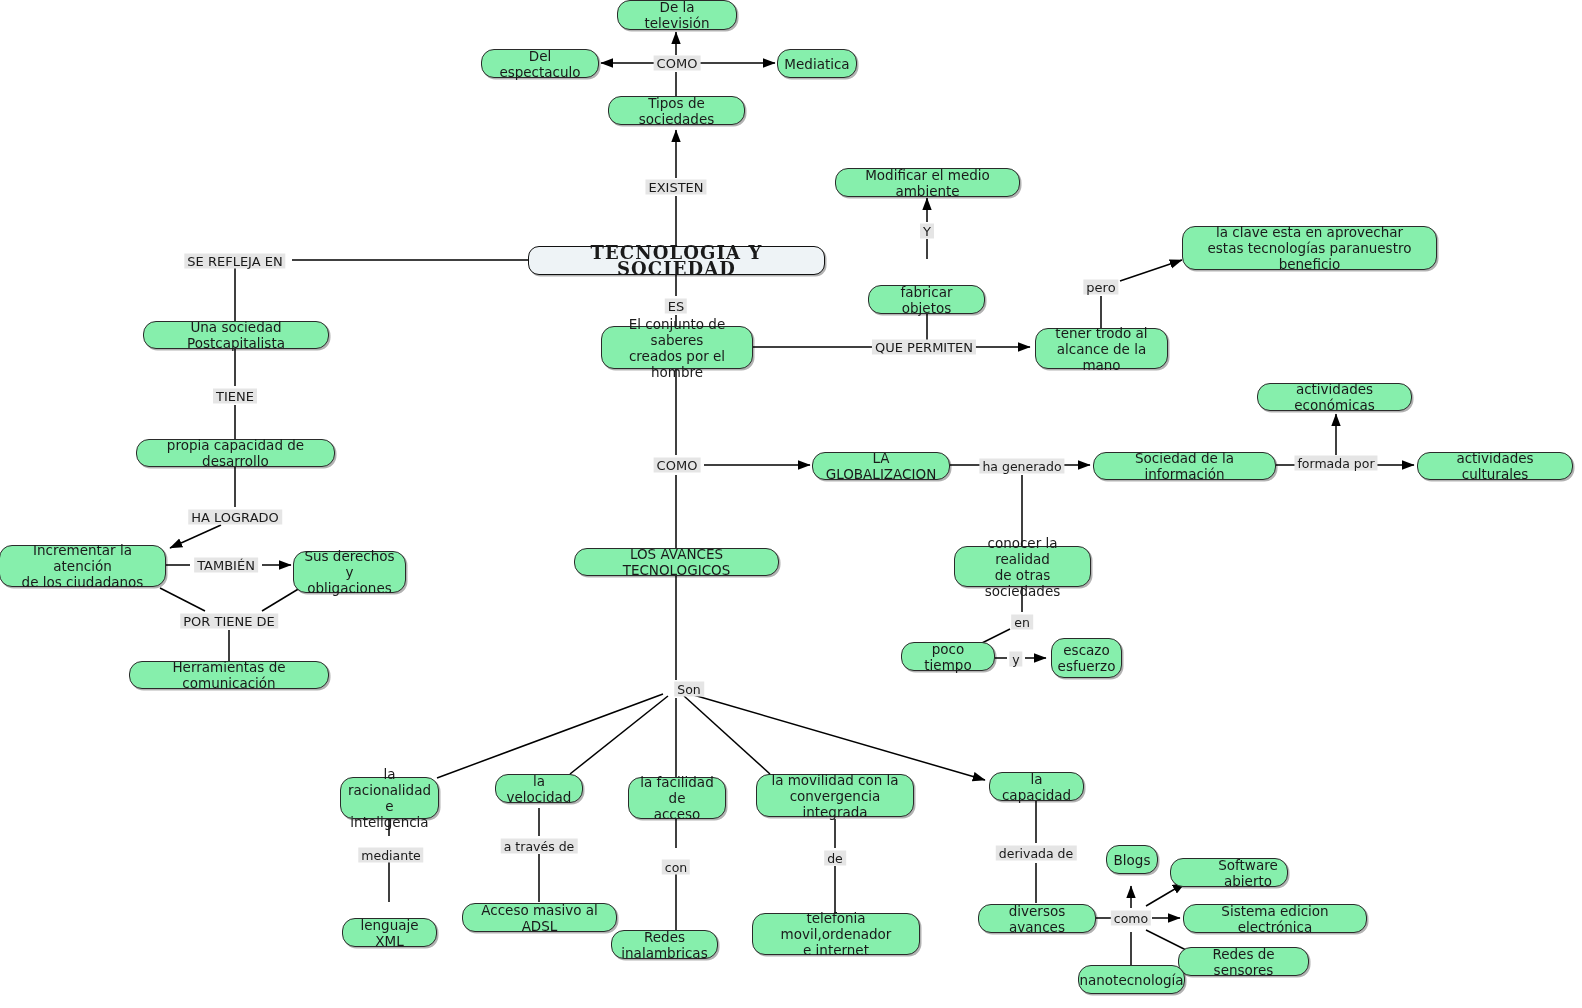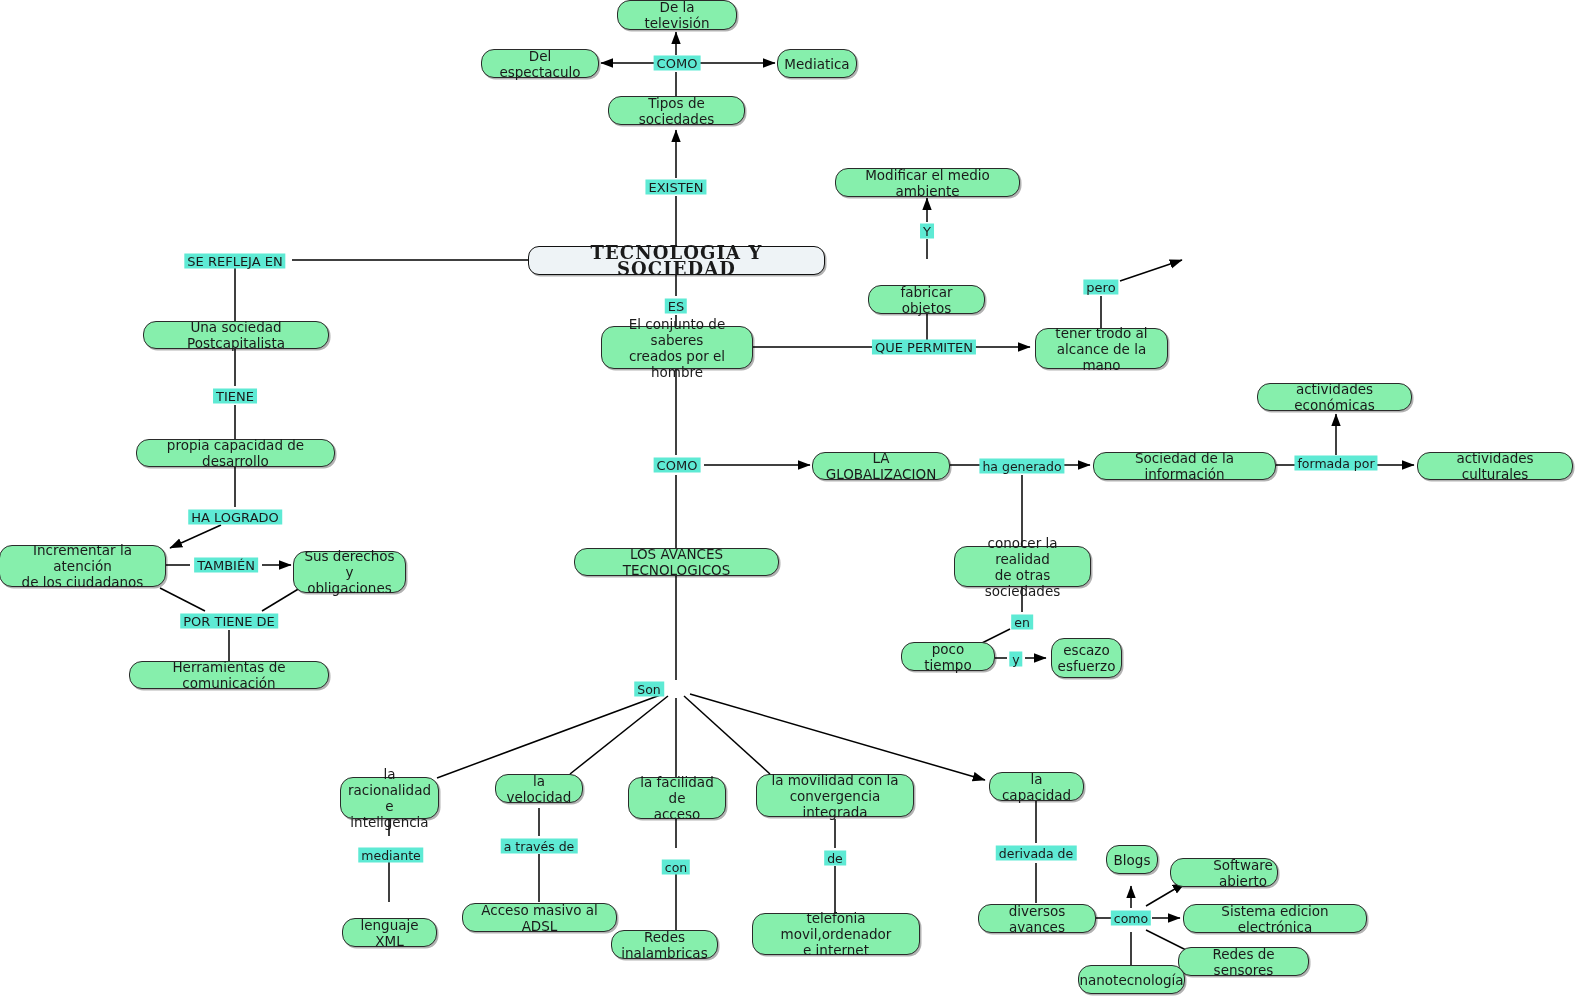--- a/index.html
+++ b/index.html
@@ -42,21 +42,21 @@
     background:#eef3f6;
     border:1.5px solid #111;
     border-radius:11px;
     font-family:"DejaVu Serif","Liberation Serif",serif;
     font-weight:700;
     font-size:18px;
     letter-spacing:1.1px;
   }
   .linklabel{
     position:absolute;
-    background:#5eead4;
+    background:#e5e5e5;
     color:#1a1a1a;
     font-size:13px;
     line-height:15px;
     white-space:nowrap;
     text-align:center;
     padding:0 3px;
     transform:translate(-50%,-50%);
   }
   .linklabel.sm{font-size:12.5px;}
 </style>
@@ -165,20 +165,22 @@
   <div class="node" style="left:777px;top:49px;width:80px;height:29px;">Mediatica</div>
 
   <div class="node" style="left:608px;top:96px;width:137px;height:29px;">Tipos de sociedades</div>
 
   <div class="node title" style="left:528px;top:246px;width:297px;height:29px;">TECNOLOGIA  Y  SOCIEDAD</div>
 
   <div class="node" style="left:835px;top:168px;width:185px;height:29px;">Modificar el medio ambiente</div>
 
   <div class="node" style="left:868px;top:259px;width:117px;height:29px;margin-top:26px;">fabricar objetos</div>
 
+  <div class="node" style="left:1182px;top:226px;width:255px;height:44px;">la clave esta en aprovechar
+estas tecnologías paranuestro beneficio</div>
 
   <div class="node" style="left:601px;top:326px;width:152px;height:43px;">El conjunto de saberes
 creados por el hombre</div>
 
   <div class="node" style="left:1035px;top:328px;width:133px;height:41px;">tener trodo al
 alcance de la mano</div>
 
   <div class="node" style="left:143px;top:321px;width:186px;height:28px;">Una sociedad Postcapitalista</div>
 
   <div class="node" style="left:136px;top:439px;width:199px;height:28px;">propia capacidad de desarrollo</div>
@@ -217,21 +219,21 @@
   <div class="node" style="left:628px;top:777px;width:98px;height:42px;">la facilidad de
 acceso</div>
 
   <div class="node" style="left:756px;top:774px;width:158px;height:43px;">la movilidad con la
 convergencia integrada</div>
 
   <div class="node" style="left:989px;top:772px;width:95px;height:29px;">la capacidad</div>
 
   <div class="node" style="left:1106px;top:845px;width:52px;height:29px;">Blogs</div>
 
-  <div class="node" style="left:1170px;top:858px;width:108px;height:29px;padding-left:47px;">Software abierto</div>
+  <div class="node" style="left:1170px;top:858px;width:118px;height:29px;padding-left:47px;">Software abierto</div>
 
   <div class="node" style="left:342px;top:903px;width:95px;height:29px;margin-top:15px;">lenguaje XML</div>
 
   <div class="node" style="left:462px;top:903px;width:155px;height:29px;">Acceso masivo al ADSL</div>
 
   <div class="node" style="left:978px;top:904px;width:118px;height:29px;">diversos avances</div>
 
   <div class="node" style="left:1183px;top:904px;width:184px;height:29px;">Sistema edicion electrónica</div>
 
   <div class="node" style="left:752px;top:913px;width:168px;height:42px;">telefonia movil,ordenador
@@ -268,21 +270,21 @@
   <div class="linklabel" style="left:235px;top:517px;">HA LOGRADO</div>
 
   <div class="linklabel" style="left:226px;top:565px;">TAMBIÉN</div>
 
   <div class="linklabel" style="left:229px;top:621px;">POR TIENE DE</div>
 
   <div class="linklabel sm" style="left:1022px;top:622px;">en</div>
 
   <div class="linklabel sm" style="left:1016px;top:659px;">y</div>
 
-  <div class="linklabel sm" style="left:649px;top:689px;text-align:right;">Son</div>
+  <div class="linklabel sm" style="left:689px;top:689px;text-align:right;">Son</div>
 
   <div class="linklabel sm" style="left:391px;top:855px;">mediante</div>
 
   <div class="linklabel sm" style="left:539px;top:846px;">a través de</div>
 
   <div class="linklabel sm" style="left:676px;top:867px;">con</div>
 
   <div class="linklabel sm" style="left:835px;top:858px;">de</div>
 
   <div class="linklabel sm" style="left:1036px;top:853px;">derivada de</div>

